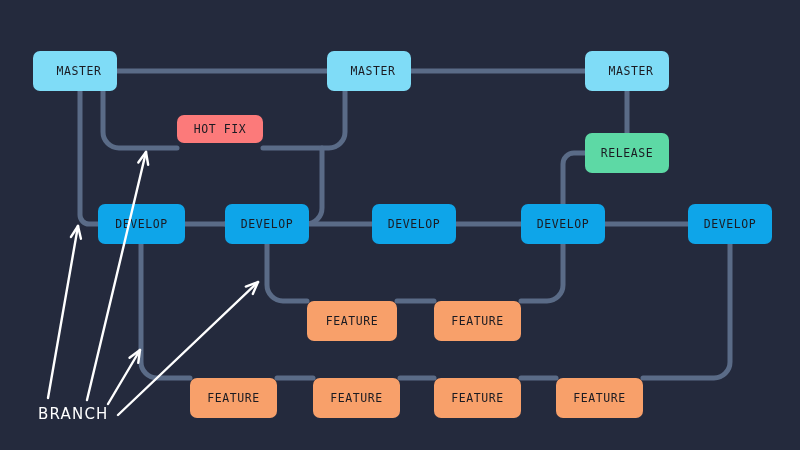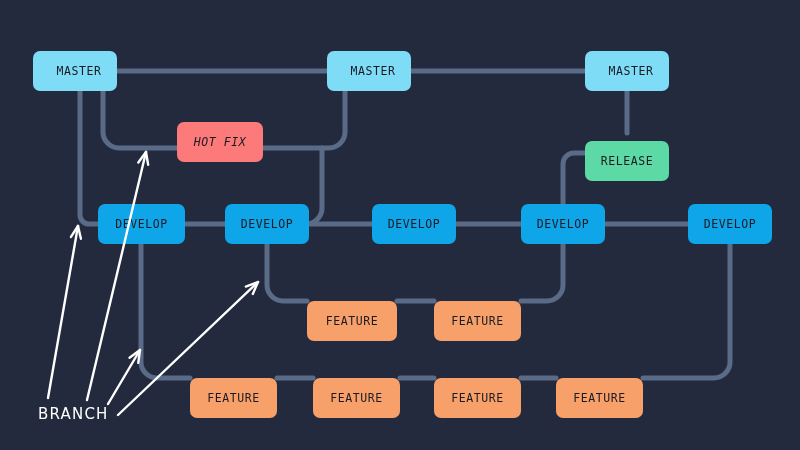--- a/index.html
+++ b/index.html
@@ -92,24 +92,24 @@
   <div id="nodes">
       <div class="node node-master" style="left: 33px; top: 51px; width: 84px; height: 40px;">
         <span>MASTER</span>
       </div>
       <div class="node node-master" style="left: 327px; top: 51px; width: 84px; height: 40px;">
         <span>MASTER</span>
       </div>
       <div class="node node-master" style="left: 585px; top: 51px; width: 84px; height: 40px;">
         <span>MASTER</span>
       </div>
-      <div class="node node-hotfix" style="left: 177px; top: 122px; width: 86px; height: 40px; font-style: italic;">
+      <div class="node node-hotfix" style="left: 177px; top: 115px; width: 86px; height: 28px;">
         <span>HOT FIX</span>
       </div>
-      <div class="node node-release" style="left: 585px; top: 141px; width: 84px; height: 40px;">
+      <div class="node node-release" style="left: 585px; top: 133px; width: 84px; height: 40px;">
         <span>RELEASE</span>
       </div>
       <div class="node node-develop" style="left: 98px; top: 204px; width: 87px; height: 40px;">
         <span>DEVELOP</span>
       </div>
       <div class="node node-develop" style="left: 225px; top: 204px; width: 84px; height: 40px;">
         <span>DEVELOP</span>
       </div>
       <div class="node node-develop" style="left: 372px; top: 204px; width: 84px; height: 40px;">
         <span>DEVELOP</span>

